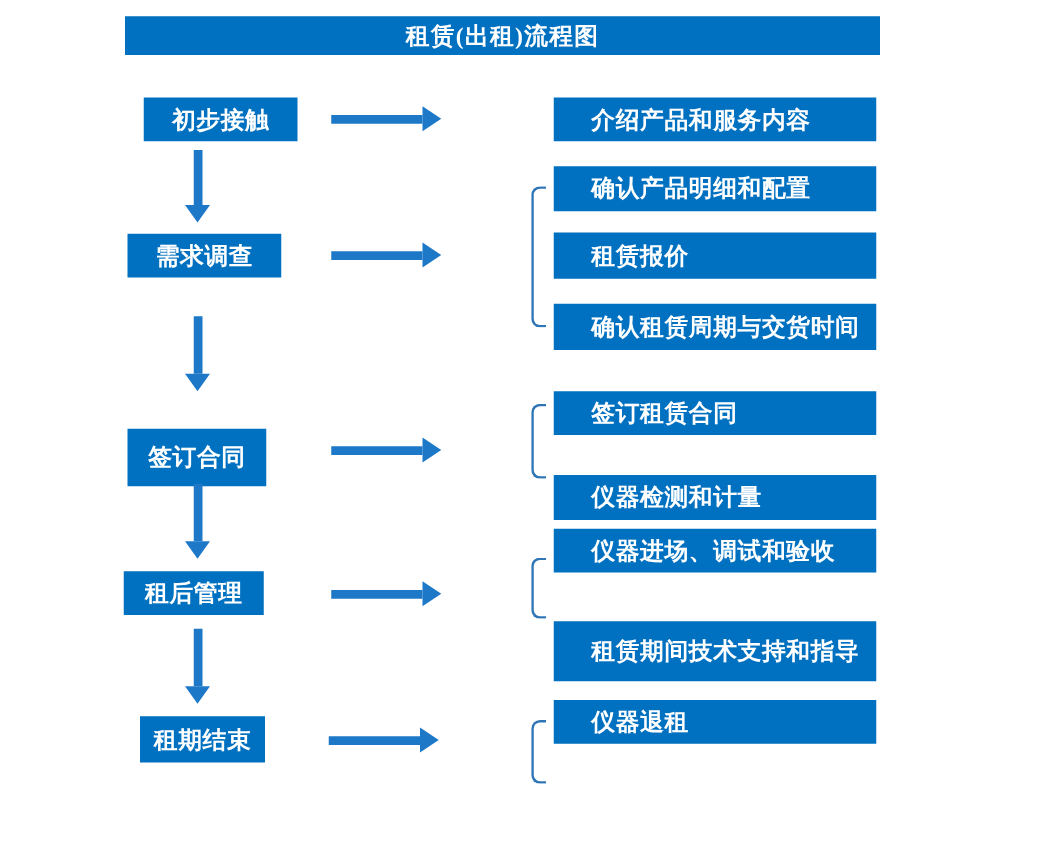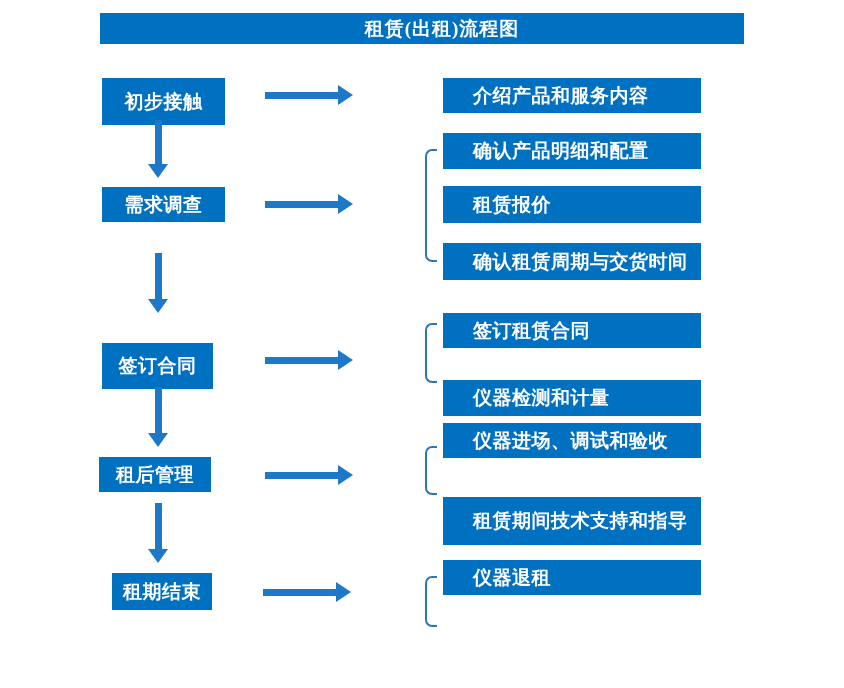--- a/index.html
+++ b/index.html
@@ -3,21 +3,21 @@
 <meta charset="utf-8">
 <style>
   html,body{margin:0;padding:0;background:#ffffff;}
   .canvas{
     position:relative;width:844px;height:688px;background:#ffffff;overflow:hidden;
     font-family:"Liberation Serif","DejaVu Serif",serif;
   }
   .title-bar{
     position:absolute;left:100px;top:13px;width:604px;height:31px;
     background:#0070c0;color:#ffffff;display:flex;align-items:center;justify-content:center;
-    font-size:19px;font-weight:bold;letter-spacing:1px;padding-left:40px;
+    font-size:19px;font-weight:bold;letter-spacing:1px;
   }
   .box{
     position:absolute;background:#0070c0;color:#ffffff;
     font-size:19px;font-weight:bold;display:flex;align-items:center;
     letter-spacing:0.5px;white-space:nowrap;
   }
   .left-box{justify-content:center;}
   .right-box{left:443px;width:258px;padding-left:30px;box-sizing:border-box;justify-content:flex-start;}
   
   .h-arrow{position:absolute;width:88px;height:20px;}
@@ -35,21 +35,21 @@
 </style>
 </head>
 <body>
 
 <div class="canvas">
 
   <div class="title-bar">
     <span>租赁(出租)流程图</span>
   </div>
 
-  <div class="box left-box" style="left:102px;top:78px;width:123px;height:47px">初步接触</div>
+  <div class="box left-box" style="left:115px;top:78px;width:123px;height:35px">初步接触</div>
   <div class="box left-box" style="left:102px;top:187px;width:123px;height:35px">需求调查</div>
   <div class="box left-box" style="left:102px;top:343px;width:111px;height:46px">签订合同</div>
   <div class="box left-box" style="left:99px;top:457px;width:112px;height:35px">租后管理</div>
   <div class="box left-box" style="left:112px;top:573px;width:100px;height:37px">租期结束</div>
 
   <div class="v-arrow" style="top:120px;height:58px">
     <i class="shaft" style="height:44px"></i>
     <i class="head" style="top:44px"></i>
   </div>
   <div class="v-arrow" style="top:253px;height:60px">

